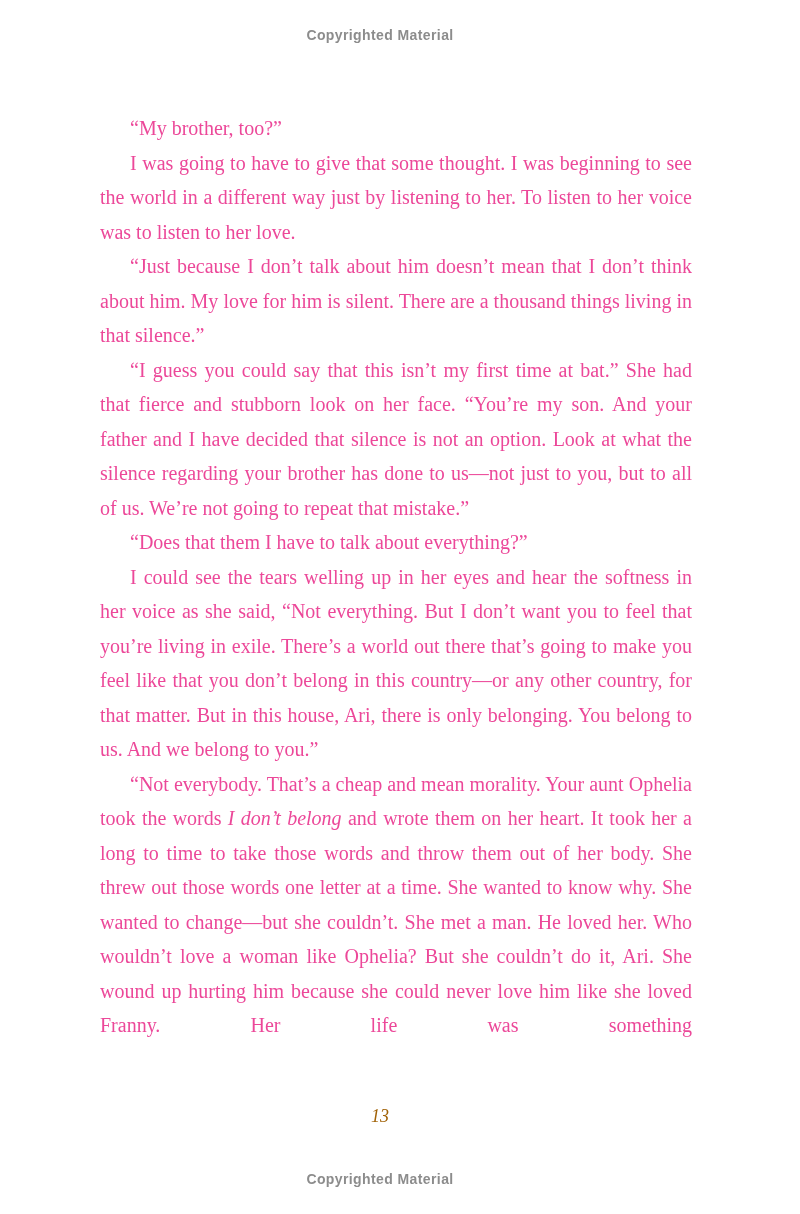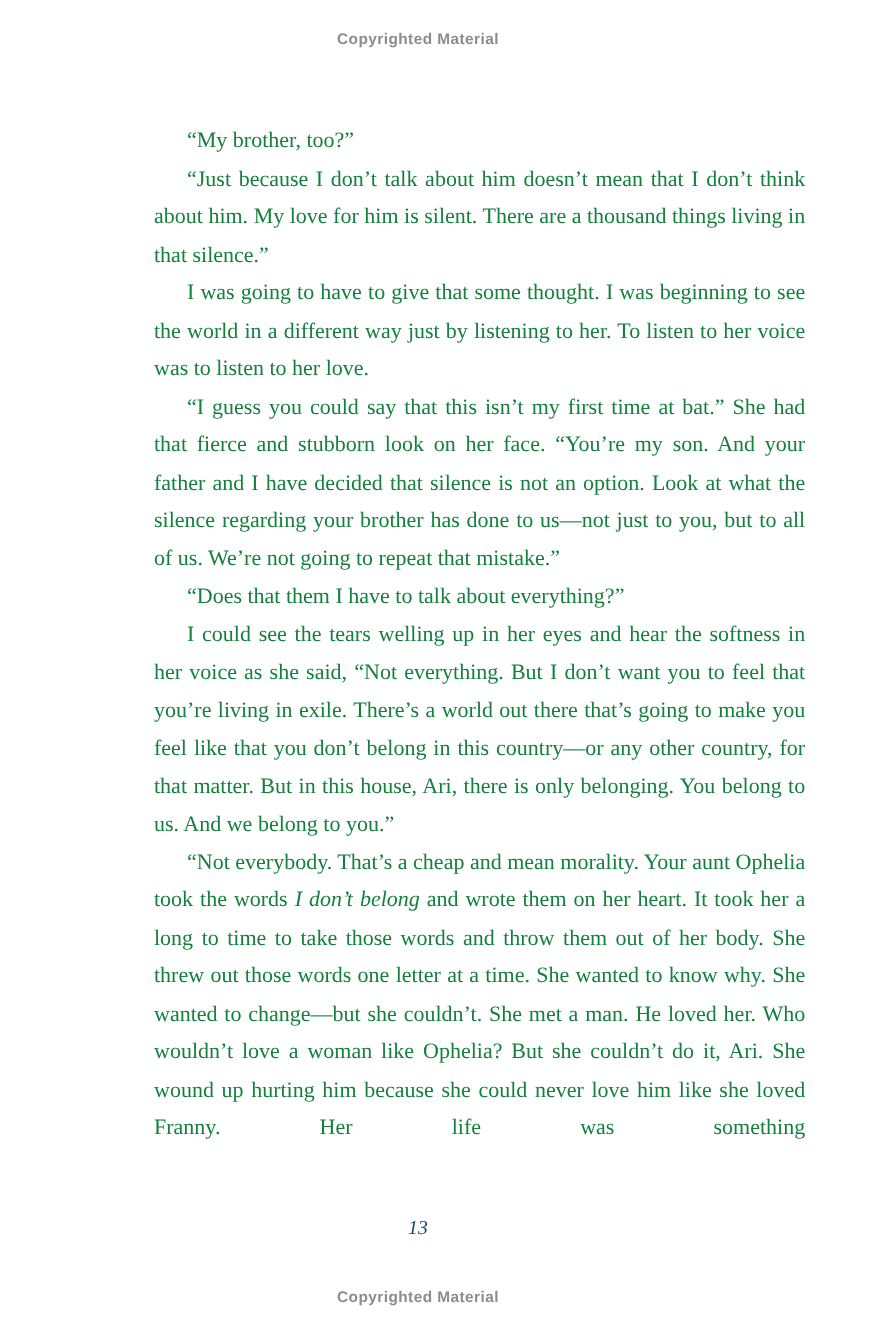--- a/index.html
+++ b/index.html
@@ -52,33 +52,33 @@
   }
   .page-number {
     position: absolute;
     left: 0;
     top: 1106px;
     width: 100%;
     text-align: center;
     font-family: "Liberation Serif", serif;
     font-style: italic;
     font-size: 18px;
-    color: #0c4a6e;
+    color: #a16207;
   }
 </style>
 </head>
 <body>
 
 <div class="page" style="background: rgb(255, 255, 255);">
   <div class="notice top" style="color: rgb(140, 140, 140);">Copyrighted Material</div>
 
-  <div class="text-block" style="color: #15803d; margin-left: 40px;">
+  <div class="text-block" style="color: #ec4899;">
       <p><span>“My brother, too?”</span></p>
+      <p><span>I was going to have to give that some thought. I was beginning to see the world in a different way just by listening to her. To listen to her voice was to listen to her love.</span></p>
       <p><span>“Just because I don’t talk about him doesn’t mean that I don’t think about him. My love for him is silent. There are a thousand things living in that silence.”</span></p>
-      <p><span>I was going to have to give that some thought. I was beginning to see the world in a different way just by listening to her. To listen to her voice was to listen to her love.</span></p>
       <p><span>“I guess you could say that this isn’t my first time at bat.” She had that fierce and stubborn look on her face. “You’re my son. And your father and I have decided that silence is not an option. Look at what the silence regarding your brother has done to us—not just to you, but to all of us. We’re not going to repeat that mistake.”</span></p>
       <p><span>“Does that them I have to talk about everything?”</span></p>
       <p><span>I could see the tears welling up in her eyes and hear the softness in her voice as she said, “Not everything. But I don’t want you to feel that you’re living in exile. There’s a world out there that’s going to make you feel like that you don’t belong in this country—or any other country, for that matter. But in this house, Ari, there is only belonging. You belong to us. And we belong to you.”</span></p>
       <p class="continues"><span>“Not everybody. That’s a cheap and mean morality. Your aunt Ophelia took the words </span><span class="italic">I don’t belong</span><span> and wrote them on her heart. It took her a long to time to take those words and throw them out of her body. She threw out those words one letter at a time. She wanted to know why. She wanted to change—but she couldn’t. She met a man. He loved her. Who wouldn’t love a woman like Ophelia? But she couldn’t do it, Ari. She wound up hurting him because she could never love him like she loved Franny. Her life was something</span></p>
     </div>
 
   <div class="page-number">13</div>
 
   <div class="notice bottom" style="color: rgb(140, 140, 140);">Copyrighted Material</div>
 </div>

